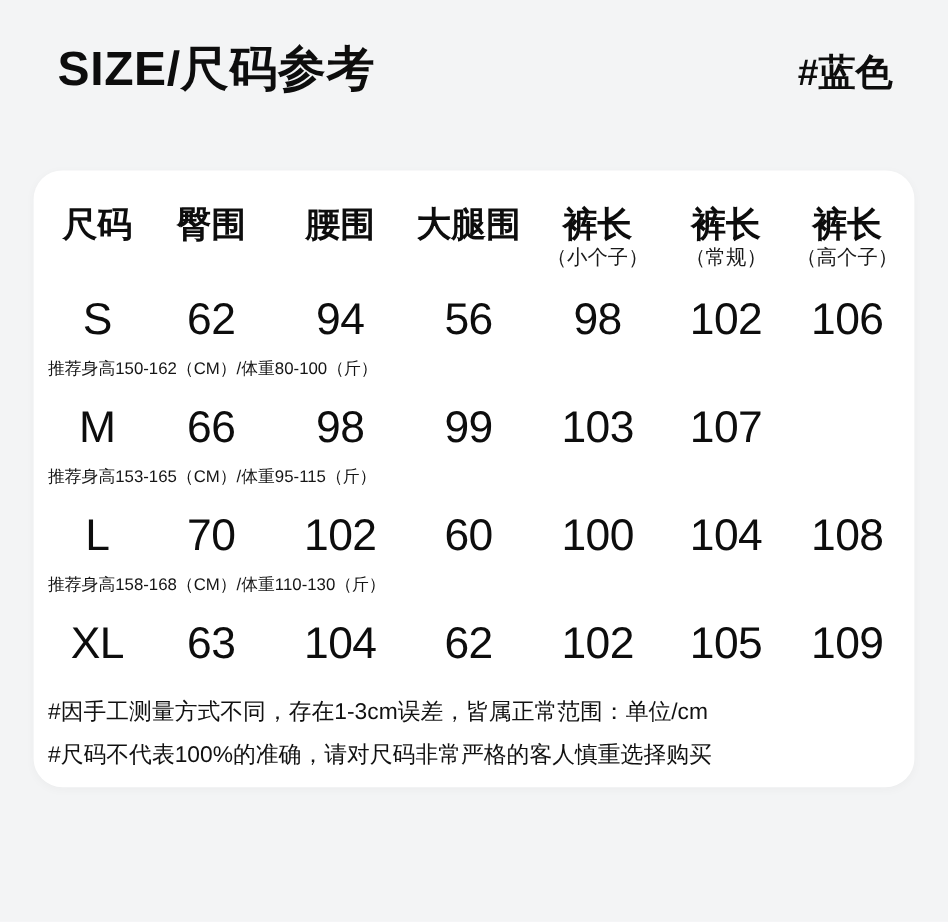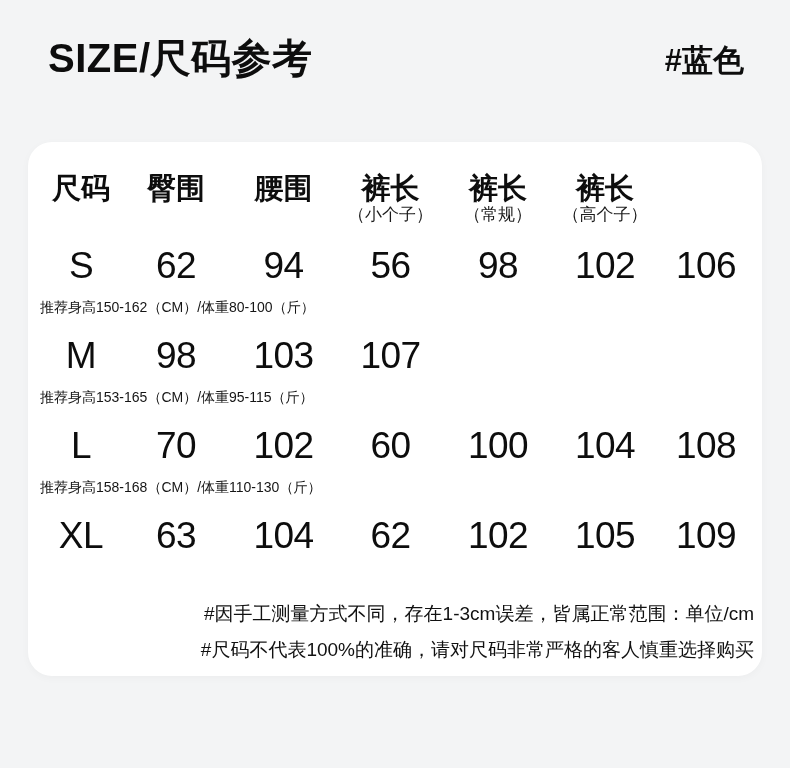--- a/index.html
+++ b/index.html
@@ -92,22 +92,22 @@
     font-size: 14px;
     font-weight: 400;
     line-height: 30px;
     color: #151515;
     text-align: left;
     white-space: nowrap;
   }
 
   
   .footnotes {
-    margin-top: 34px;
-    text-align: right;
+    margin-top: 14px;
+    text-align: left;
   }
   .footnote {
     font-size: 19px;
     font-weight: 400;
     line-height: 36px;
     color: #111111;
     white-space: nowrap;
   }
 </style>
 </head>
@@ -126,20 +126,24 @@
       <div class="hcell">
         <div class="hlabel">尺码</div>
         <div class="hsub"></div>
       </div>
       <div class="hcell">
         <div class="hlabel">臀围</div>
         <div class="hsub"></div>
       </div>
       <div class="hcell">
         <div class="hlabel">腰围</div>
+        <div class="hsub"></div>
+      </div>
+      <div class="hcell">
+        <div class="hlabel">大腿围</div>
         <div class="hsub"></div>
       </div>
       <div class="hcell">
         <div class="hlabel">裤长</div>
         <div class="hsub">（小个子）</div>
       </div>
       <div class="hcell">
         <div class="hlabel">裤长</div>
         <div class="hsub">（常规）</div>
       </div>
@@ -155,21 +159,23 @@
       <div class="cell">94</div>
       <div class="cell">56</div>
       <div class="cell">98</div>
       <div class="cell">102</div>
       <div class="cell">106</div>
     </div>
     <div class="note-row">推荐身高150-162（CM）/体重80-100（斤）</div>
 
     <div class="grid size-row">
       <div class="cell">M</div>
+      <div class="cell">66</div>
       <div class="cell">98</div>
+      <div class="cell">99</div>
       <div class="cell">103</div>
       <div class="cell">107</div>
     </div>
     <div class="note-row">推荐身高153-165（CM）/体重95-115（斤）</div>
 
     <div class="grid size-row">
       <div class="cell">L</div>
       <div class="cell">70</div>
       <div class="cell">102</div>
       <div class="cell">60</div>

